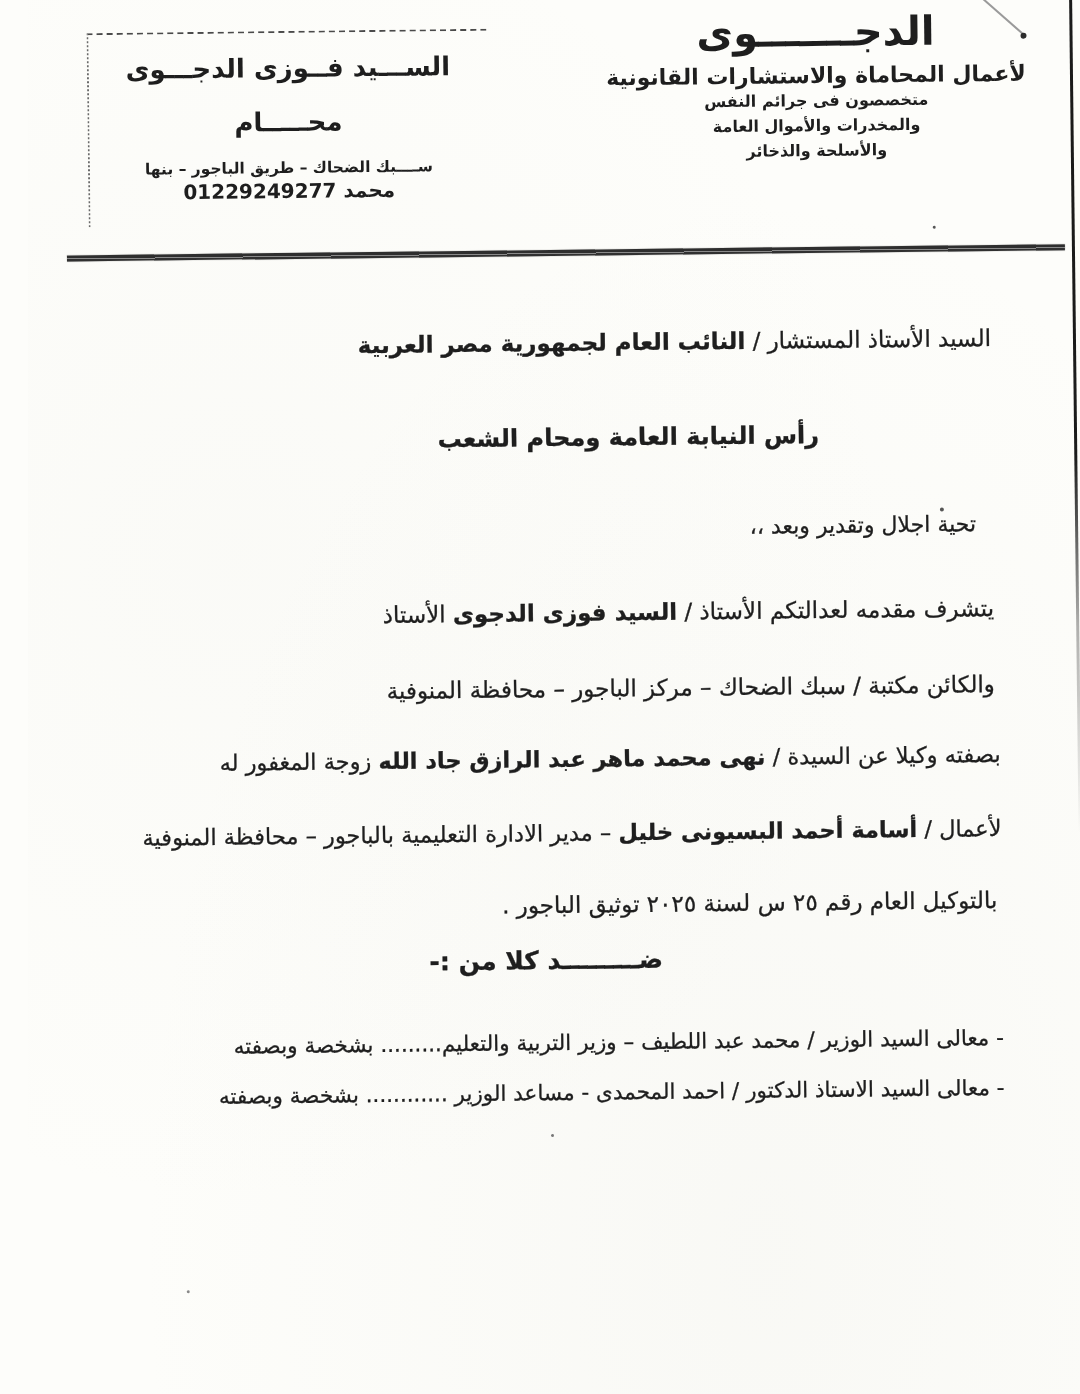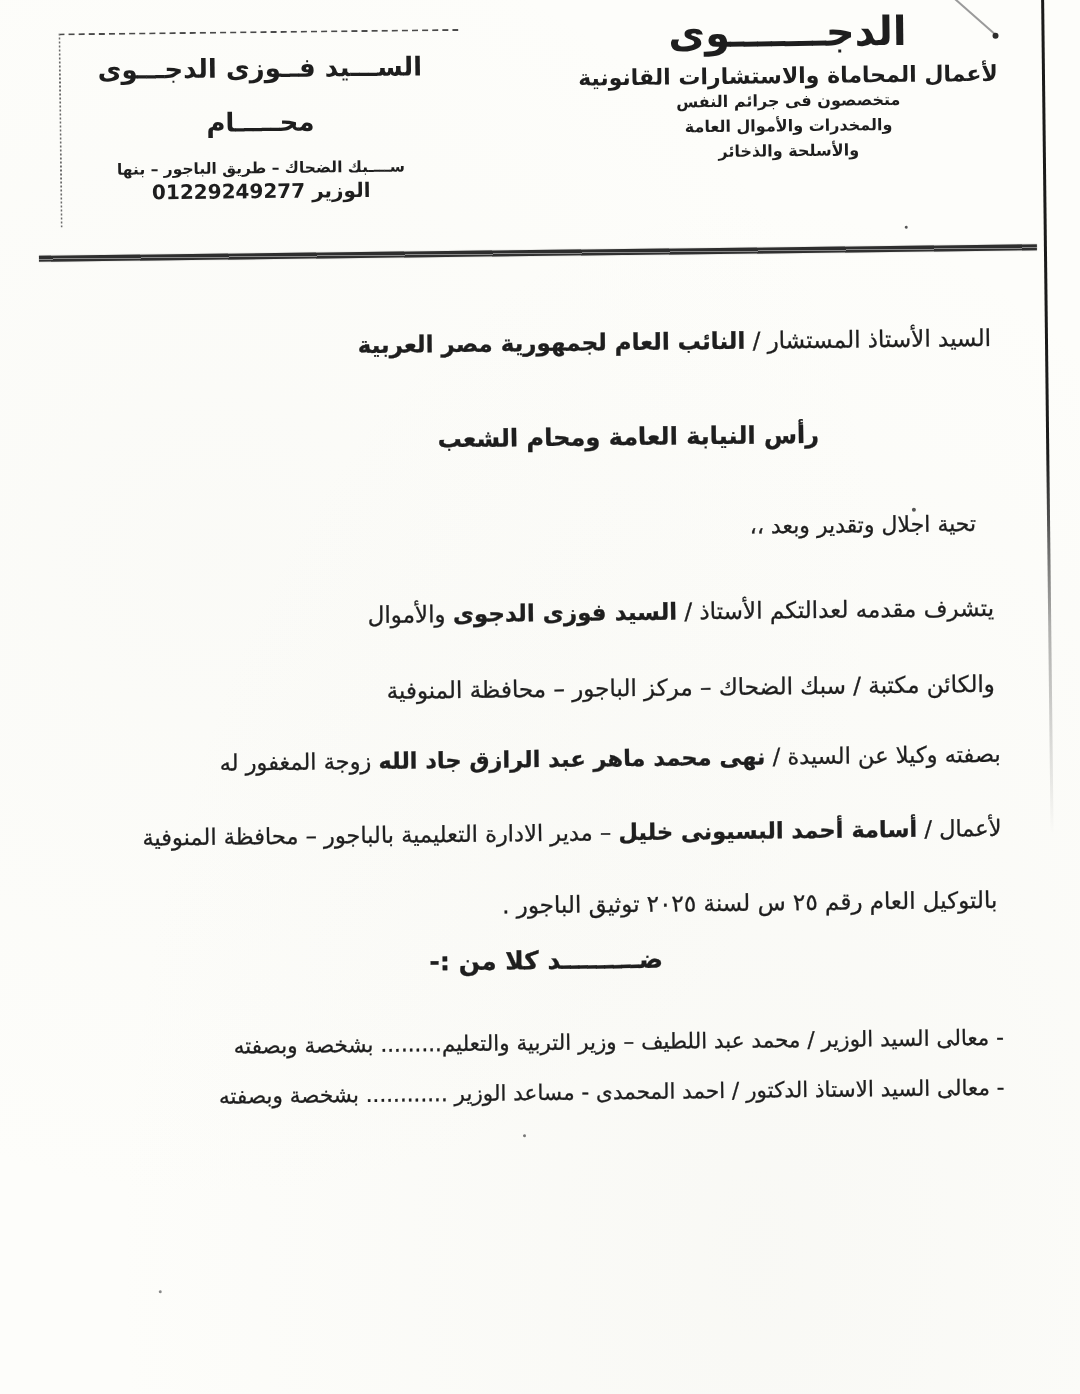--- a/index.html
+++ b/index.html
@@ -10,20 +10,21 @@
     color:#1e1e1e;
     overflow:hidden;
     position:relative;
   }
   .page{
     position:absolute;inset:0;
     background:
       radial-gradient(ellipse at 70% 90%, rgba(210,210,200,0.10), transparent 60%),
       radial-gradient(ellipse at 20% 40%, rgba(215,215,205,0.07), transparent 55%),
       #fdfdfa;
+    margin-left: 28px;
   }
   .tilt{
     position:absolute;inset:0;
     transform:rotate(-0.65deg);
     transform-origin:50% 50%;
   }
   
   .lawyer-box{
     position:absolute;
     left:66px;top:28px;width:398px;height:192px;
@@ -95,40 +96,40 @@
 </head>
 <body>
 
 <div class="page">
   <div class="tilt">
 
     <div class="lawyer-box">
       <div class="lb-name">الســـيد فــوزى الدجـــوى</div>
       <div class="lb-title">محـــــام</div>
       <div class="lb-address">ســــبك الضحاك – طريق الباجور – بنها</div>
-      <div class="lb-mobile"><span>الوزير</span> <span>01229249277</span></div>
+      <div class="lb-mobile"><span>محمد</span> <span>01229249277</span></div>
     </div>
 
     <div class="firm-block">
       <div class="firm-name">الدجـــــــوى</div>
       <div class="firm-tagline">لأعمال المحاماة والاستشارات القانونية</div>
       <div class="firm-spec">متخصصون فى جرائم النفس</div>
       <div class="firm-spec">والمخدرات والأموال العامة</div>
       <div class="firm-spec">والأسلحة والذخائر</div>
     </div>
 
     <div class="divider"></div>
 
     <div class="line l1"><span>السيد الأستاذ المستشار / </span><span class="b">النائب العام لجمهورية مصر العربية</span></div>
 
     <div class="line l2">رأس النيابة العامة ومحام الشعب</div>
 
     <div class="line l3">تحية اجلال وتقدير وبعد ،،</div>
 
-    <div class="line l4"><span>يتشرف مقدمه لعدالتكم الأستاذ / </span><span class="b">السيد فوزى الدجوى</span><span> والأموال</span></div>
+    <div class="line l4"><span>يتشرف مقدمه لعدالتكم الأستاذ / </span><span class="b">السيد فوزى الدجوى</span><span> الأستاذ</span></div>
 
     <div class="line l5">والكائن مكتبة / سبك الضحاك – مركز الباجور – محافظة المنوفية</div>
 
     <div class="line l6"><span>بصفته وكيلا عن السيدة / </span><span class="b">نهى محمد ماهر عبد الرازق جاد الله</span><span> زوجة المغفور له</span></div>
 
     <div class="line l7"><span>لأعمال / </span><span class="b">أسامة أحمد البسيونى خليل</span><span> – مدير الادارة التعليمية بالباجور – محافظة المنوفية</span></div>
 
     <div class="line l8">بالتوكيل العام رقم ٢٥ س لسنة ٢٠٢٥ توثيق الباجور .</div>
 
     <div class="line l9">ضـــــــــد كلا من :-</div>

